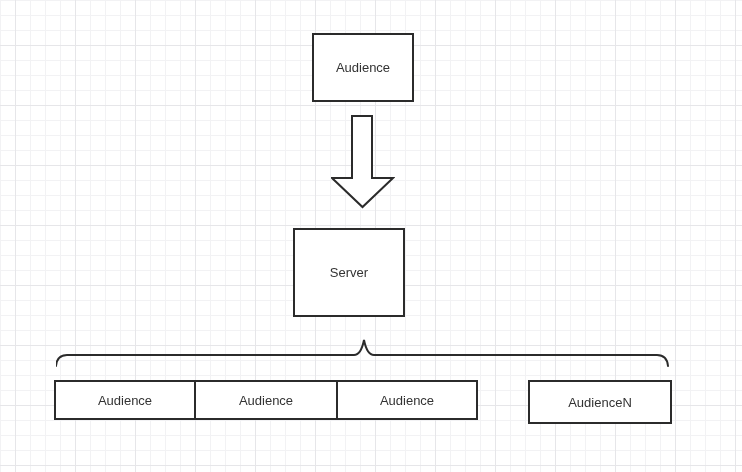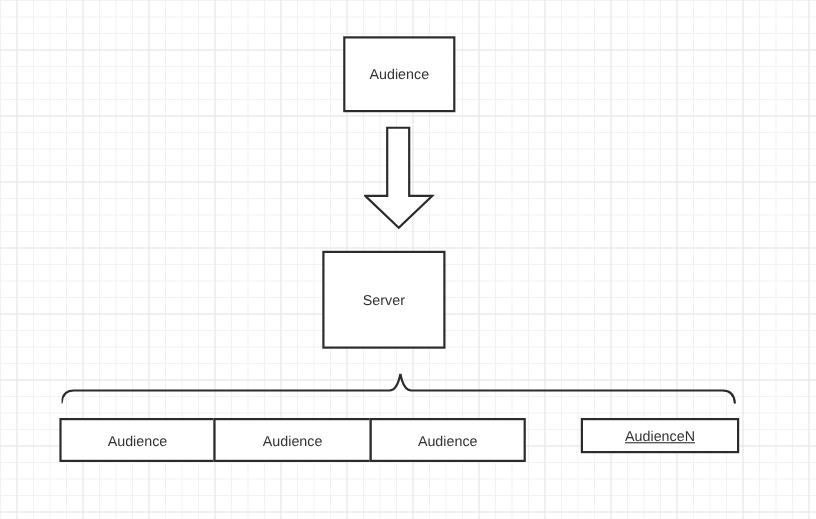--- a/index.html
+++ b/index.html
@@ -33,21 +33,21 @@
     justify-content: center;
     font-size: 13px;
     color: #333333;
     white-space: nowrap;
   }
   .node-performer { left: 312px; top: 33px;  width: 102px; height: 69px; }
   .node-server    { left: 293px; top: 228px; width: 112px; height: 89px; }
   .node-aud1      { left: 54px;  top: 380px; width: 142px; height: 40px; }
   .node-aud2      { left: 194px; top: 380px; width: 144px; height: 40px; }
   .node-aud3      { left: 336px; top: 380px; width: 142px; height: 40px; }
-  .node-audn      { left: 528px; top: 380px; width: 144px; height: 32px; text-decoration: underline; }
+  .node-audn      { left: 528px; top: 380px; width: 144px; height: 44px; }
   .shape { position: absolute; display: block; }
   .arrow-down { left: 331px; top: 115px; }
   .brace      { left: 56px;  top: 339px; }
 </style>
 </head>
 <body>
 
 <div class="canvas">
 
   <div class="node node-performer">

